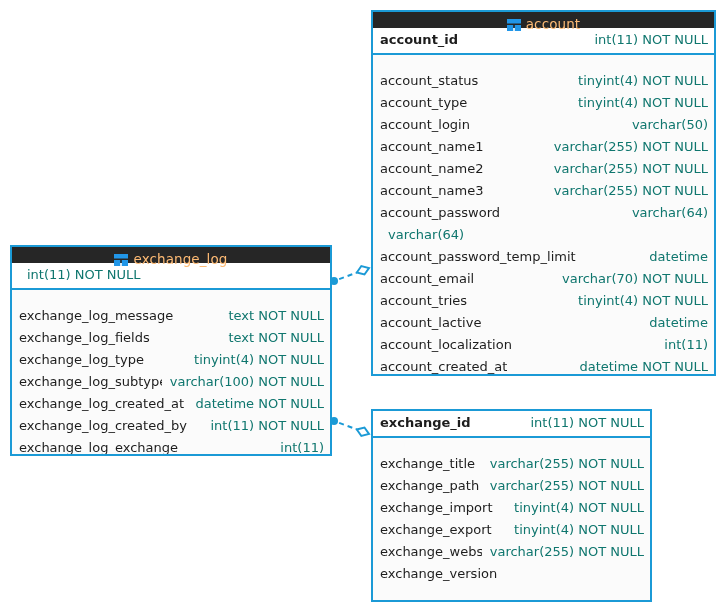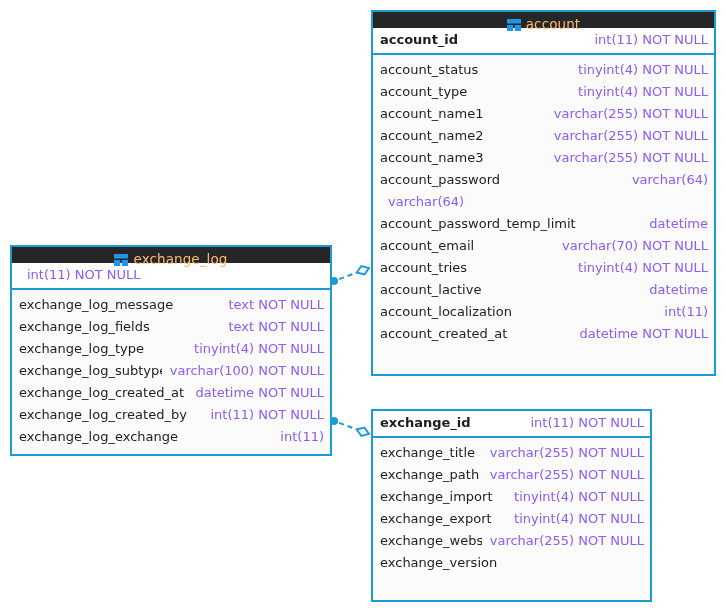--- a/index.html
+++ b/index.html
@@ -66,25 +66,25 @@
     color: #1d1d1d;
     white-space: nowrap;
   }
   .pk-row .col-name { font-weight: bold; }
   .col-name {
     text-align: center;
     overflow: hidden;
   }
   .col-type {
     text-align: right;
-    color: #8b5cf6;
+    color: #0f766e;
     padding-left: 8px;
   }
   .body-rows {
-    padding-top: 3px;
+    padding-top: 14px;
     padding-bottom: 3px;
     background: #fbfbfb;
   }
 
   
   #connectors {
     position: absolute;
     left: 0; top: 0;
     width: 726px;
     height: 612px;
@@ -113,20 +113,24 @@
       </div>
     </div>
     <div class="body-rows" id="rows-account">
         <div class="row">
           <span class="col-name">account_status</span>
           <span class="col-type">tinyint(4) NOT NULL</span>
         </div>
         <div class="row">
           <span class="col-name">account_type</span>
           <span class="col-type">tinyint(4) NOT NULL</span>
+        </div>
+        <div class="row">
+          <span class="col-name">account_login</span>
+          <span class="col-type">varchar(50)</span>
         </div>
         <div class="row">
           <span class="col-name">account_name1</span>
           <span class="col-type">varchar(255) NOT NULL</span>
         </div>
         <div class="row">
           <span class="col-name">account_name2</span>
           <span class="col-type">varchar(255) NOT NULL</span>
         </div>
         <div class="row">

